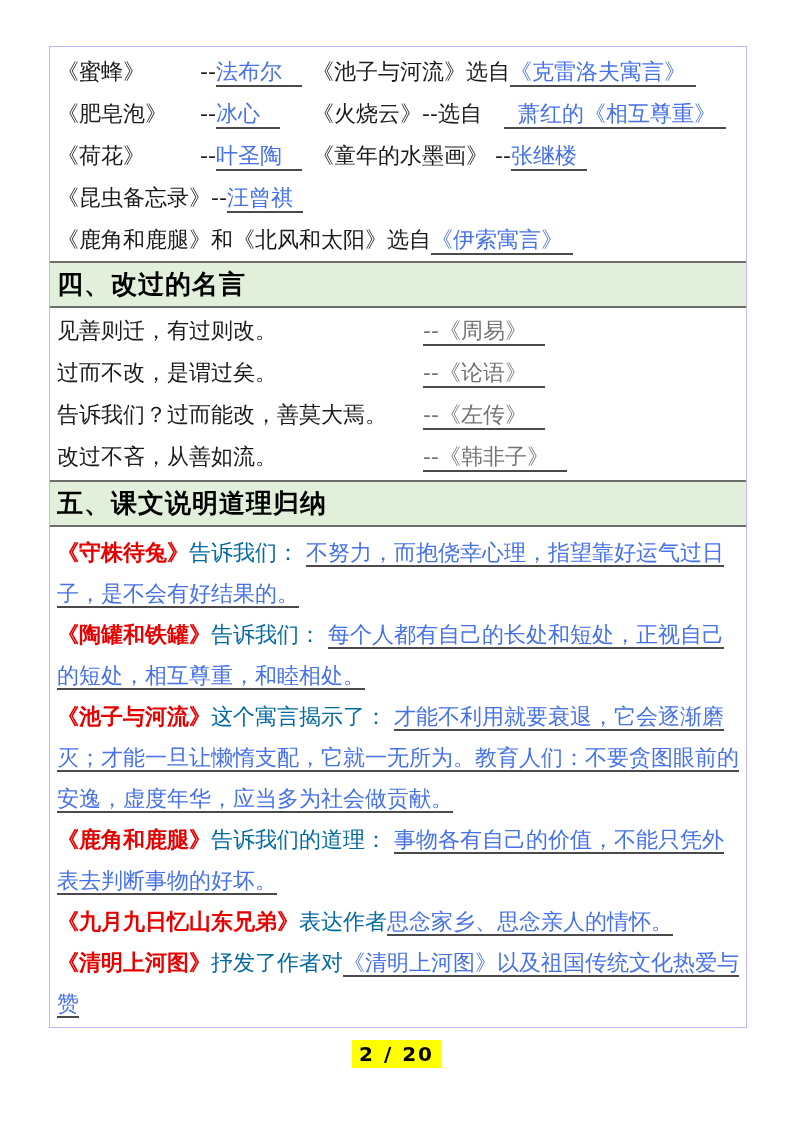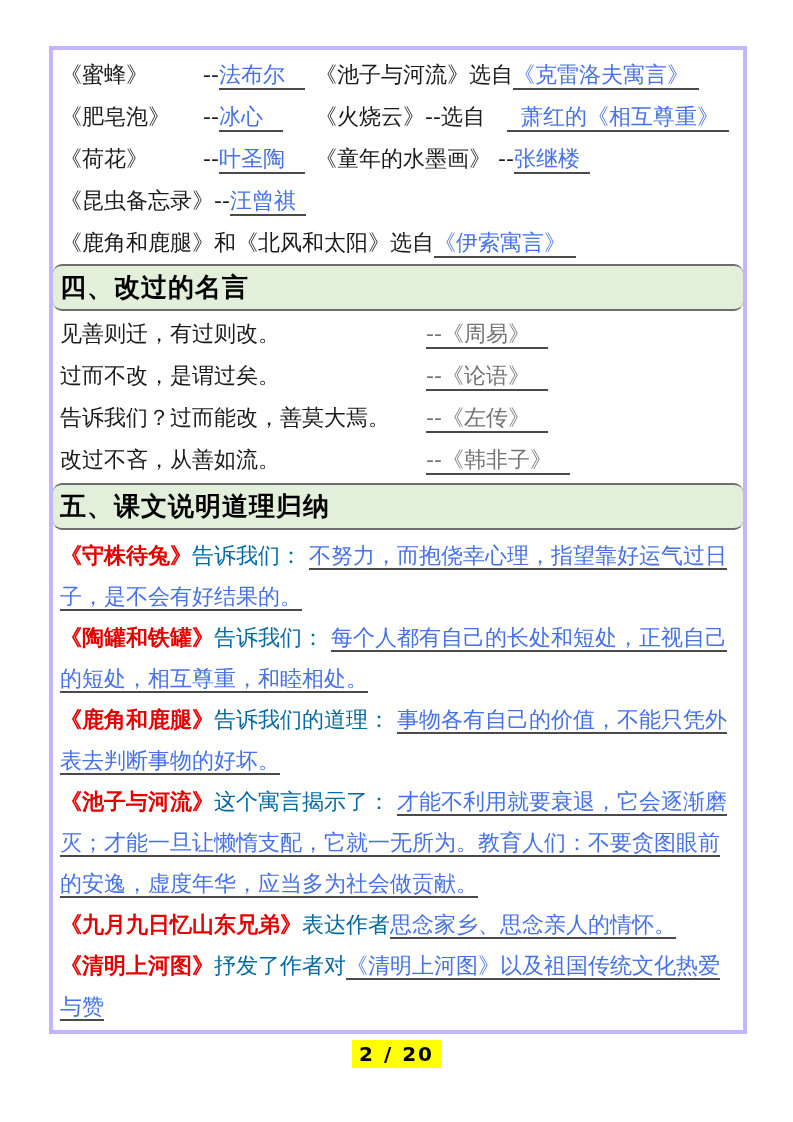--- a/index.html
+++ b/index.html
@@ -3,36 +3,36 @@
 <meta charset="utf-8">
 <style>
   html,body{margin:0;padding:0;}
   body{
     width:793px;height:1122px;position:relative;background:#ffffff;
     font-family:"DejaVu Sans","Liberation Sans",sans-serif;
     color:#1a1a1a;overflow:hidden;
   }
   .doc-table{
     position:absolute;left:49px;top:46px;width:698px;
-    border:4px solid #c4b5fd;box-sizing:border-box;background:#fff;
+    border:1px solid #c4b5fd;box-sizing:border-box;background:#fff;
   }
   
   .works{padding:4px 0 0 0;}
   .works-row{height:42px;line-height:42px;font-size:22px;padding-left:7px;white-space:nowrap;}
   .ct{display:inline-block;width:143px;}
   .ca{display:inline-block;width:112px;}
   .link{color:#4671e8;}
   .ub{border-bottom:2px solid #4a4a4a;padding-bottom:1px;}
   .aupad{padding-right:20px;}
   .tailpad{padding-right:10px;}
   .leadpad{padding-left:14px;}
   
   .band{
     background:#e2efda;border-top:2px solid #6d6d6d;border-bottom:2px solid #6d6d6d;
-    padding:4px 7px;font-size:26px;font-weight:700;color:#000;letter-spacing:1px;border-radius:9px;
+    padding:4px 7px;font-size:26px;font-weight:700;color:#000;letter-spacing:1px;
   }
   
   .quotes{padding:2px 0;}
   .quote-row{height:42px;line-height:42px;font-size:22px;padding-left:7px;white-space:nowrap;}
   .qt{display:inline-block;width:366px;}
   .qs{color:#737373;}
   .qspad{padding-right:18px;}
   
   .lessons{padding:5px 7px 3px 7px;font-size:22px;line-height:41px;}
   .lesson{margin:0;}
@@ -99,22 +99,22 @@
     </div>
   </div>
 
   <div class="band">
     <span>五、课文说明道理归纳</span>
   </div>
 
   <div class="lessons">
     <p class="lesson"><span class="lesson-title">《守株待兔》</span><span class="lesson-conn">告诉我们： </span><span class="lesson-link">不努力，而抱侥幸心理，指望靠好运气过日子，是不会有好结果的。</span></p>
     <p class="lesson"><span class="lesson-title">《陶罐和铁罐》</span><span class="lesson-conn">告诉我们： </span><span class="lesson-link">每个人都有自己的长处和短处，正视自己的短处，相互尊重，和睦相处。</span></p>
+    <p class="lesson"><span class="lesson-title">《池子与河流》</span><span class="lesson-conn">这个寓言揭示了： </span><span class="lesson-link">才能不利用就要衰退，它会逐渐磨灭；才能一旦让懒惰支配，它就一无所为。教育人们：不要贪图眼前的安逸，虚度年华，应当多为社会做贡献。</span></p>
     <p class="lesson"><span class="lesson-title">《鹿角和鹿腿》</span><span class="lesson-conn">告诉我们的道理： </span><span class="lesson-link">事物各有自己的价值，不能只凭外表去判断事物的好坏。</span></p>
-    <p class="lesson"><span class="lesson-title">《池子与河流》</span><span class="lesson-conn">这个寓言揭示了： </span><span class="lesson-link">才能不利用就要衰退，它会逐渐磨灭；才能一旦让懒惰支配，它就一无所为。教育人们：不要贪图眼前的安逸，虚度年华，应当多为社会做贡献。</span></p>
     <p class="lesson"><span class="lesson-title">《九月九日忆山东兄弟》</span><span class="lesson-conn">表达作者</span><span class="lesson-link">思念家乡、思念亲人的情怀。</span></p>
     <p class="lesson"><span class="lesson-title">《清明上河图》</span><span class="lesson-conn">抒发了作者对</span><span class="lesson-link">《清明上河图》以及祖国传统文化热爱与赞</span></p>
   </div>
 
 </div>
 
 <div class="footer">
   <span class="page-num">2 / 20</span>
 </div>
 

